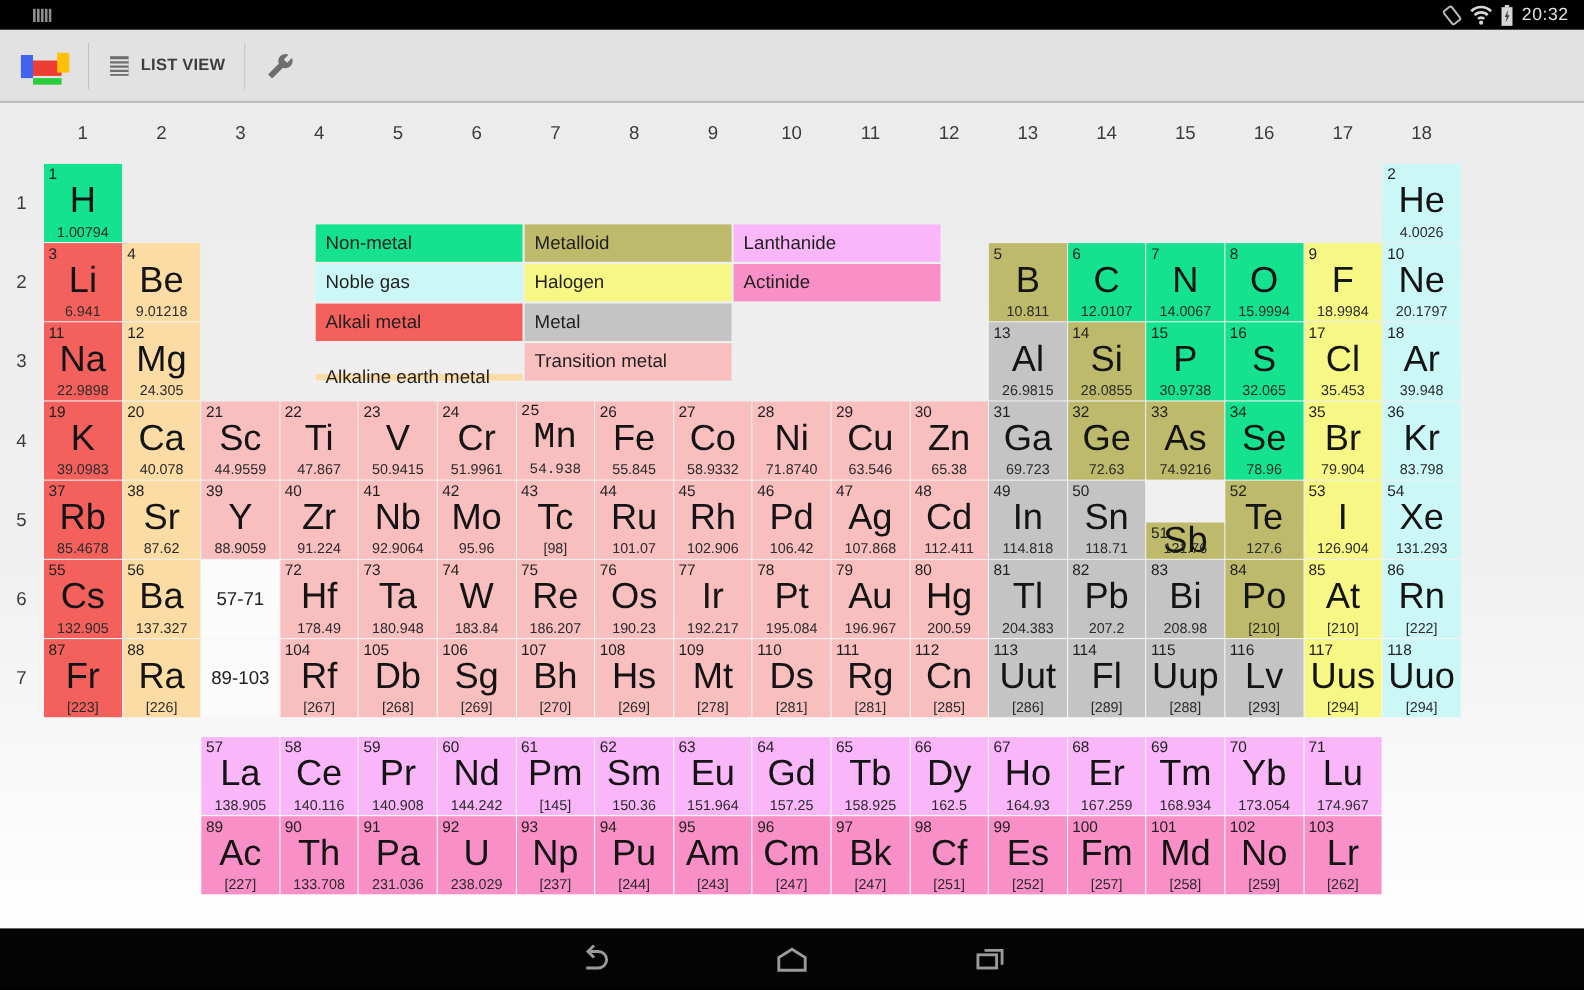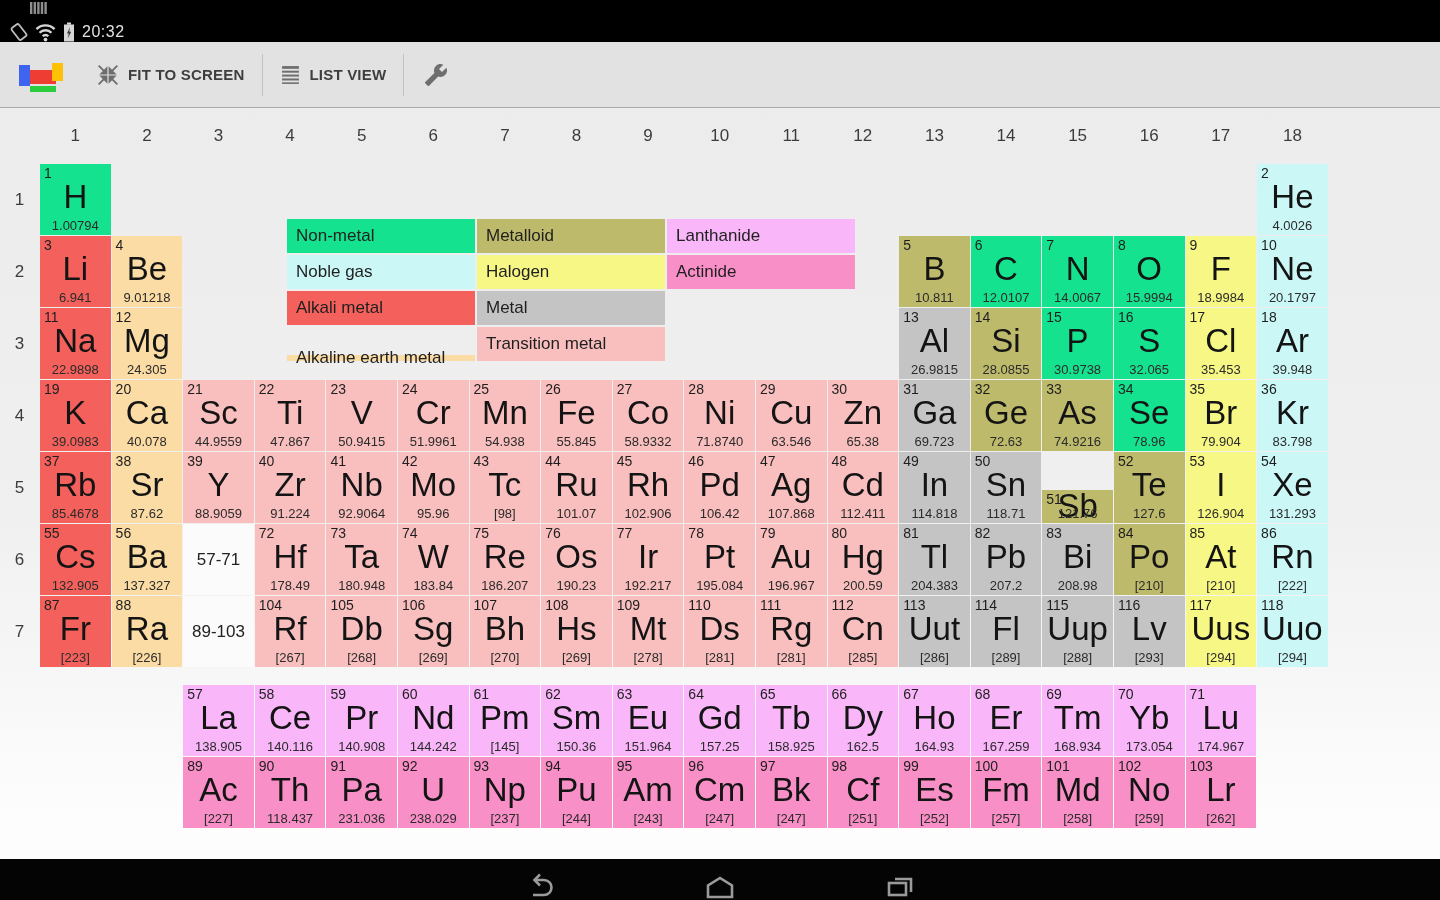--- a/index.html
+++ b/index.html
@@ -4,22 +4,22 @@
 <style>
   * { box-sizing: border-box; }
   html,body { margin:0; padding:0; }
   body {
     width:1440px; height:900px; overflow:hidden;
     font-family:"Liberation Sans", sans-serif;
     background:#000;
   }
   
   .status-bar {
-    height:42px; background:#000; display:flex; align-items:flex-start;
-    justify-content:space-between; padding:0 10px;flex-direction:column;
+    height:27px; background:#000; display:flex; align-items:center;
+    justify-content:space-between; padding:0 10px;
   }
   .sb-left { display:flex; align-items:center; gap:2px; padding-left:20px; }
   .sb-right { display:flex; align-items:center; gap:7px; padding-right:4px; }
   .sb-time { color:#E3E3E3; font-size:16px; letter-spacing:.5px; }
   
   .app-bar {
     height:66px; background:#E2E2E2; border-bottom:1px solid #A9A9A9;
     display:flex; align-items:center;
   }
   .app-icon { margin:0 16px 0 18px; }
@@ -113,35 +113,20 @@
 </div>
 
 <div class="app-bar">
   <svg class="app-icon" width="46" height="40" viewBox="0 0 46 40">
     <rect x="1" y="10" width="11" height="21" fill="#3E64F0"></rect>
     <rect x="12" y="15" width="26" height="14" fill="#EE3D32"></rect>
     <rect x="34" y="8" width="11" height="18" fill="#FFC107"></rect>
     <rect x="12" y="31" width="26" height="6" fill="#2BCC3E"></rect>
   </svg>
   <div class="bar-actions">
-    <div class="bar-btn">
-      <svg width="22" height="22" viewBox="0 0 20 20">
-        <g fill="#6E6E6E" stroke="#6E6E6E" stroke-width="1.7">
-          <line x1="1.5" y1="1.5" x2="6.5" y2="6.5"></line>
-            <polygon points="8.6,8.6 8.6,4.2 4.2,8.6"></polygon>
-          <line x1="18.5" y1="1.5" x2="13.5" y2="6.5"></line>
-            <polygon points="11.4,8.6 15.8,8.6 11.4,4.2"></polygon>
-          <line x1="1.5" y1="18.5" x2="6.5" y2="13.5"></line>
-            <polygon points="8.6,11.4 4.2,11.4 8.6,15.8"></polygon>
-          <line x1="18.5" y1="18.5" x2="13.5" y2="13.5"></line>
-            <polygon points="11.4,11.4 11.4,15.8 15.8,11.4"></polygon>
-        </g>
-      </svg>
-      <span>FIT TO SCREEN</span>
-    </div>
     <div class="bar-divider"></div>
     <div class="bar-btn">
       <svg width="21" height="22" viewBox="0 0 20 20">
         <rect x="2" y="1.5" width="16" height="17" fill="#6E6E6E"></rect>
         <g stroke="#E2E2E2" stroke-width="1.8">
           <line x1="2" y1="5" x2="18" y2="5"></line>
           <line x1="2" y1="8.7" x2="18" y2="8.7"></line>
           <line x1="2" y1="12.4" x2="18" y2="12.4"></line>
           <line x1="2" y1="16.1" x2="18" y2="16.1"></line>
         </g>
@@ -297,21 +282,21 @@
       <div class="cell" style="background: rgb(249, 190, 190); grid-area: 5 / 6;">
         <span class="num">23</span>
         <span class="sym">V</span>
         <span class="mass">50.9415</span>
       </div>
       <div class="cell" style="background: rgb(249, 190, 190); grid-area: 5 / 7;">
         <span class="num">24</span>
         <span class="sym">Cr</span>
         <span class="mass">51.9961</span>
       </div>
-      <div class="cell" style="background: rgb(249, 190, 190); grid-area: 5 / 8;">
+      <div class="cell" style="background: rgb(249, 190, 190); grid-area: 5 / 8; font-family: Liberation Mono, monospace;">
         <span class="num">25</span>
         <span class="sym">Mn</span>
         <span class="mass">54.938</span>
       </div>
       <div class="cell" style="background: rgb(249, 190, 190); grid-area: 5 / 9;">
         <span class="num">26</span>
         <span class="sym">Fe</span>
         <span class="mass">55.845</span>
       </div>
       <div class="cell" style="background: rgb(249, 190, 190); grid-area: 5 / 10;">
@@ -702,21 +687,21 @@
         <span class="mass">174.967</span>
       </div>
       <div class="cell" style="background: rgb(249, 143, 199); grid-area: 11 / 4;">
         <span class="num">89</span>
         <span class="sym">Ac</span>
         <span class="mass">[227]</span>
       </div>
       <div class="cell" style="background: rgb(249, 143, 199); grid-area: 11 / 5;">
         <span class="num">90</span>
         <span class="sym">Th</span>
-        <span class="mass">118.437</span>
+        <span class="mass">133.708</span>
       </div>
       <div class="cell" style="background: rgb(249, 143, 199); grid-area: 11 / 6;">
         <span class="num">91</span>
         <span class="sym">Pa</span>
         <span class="mass">231.036</span>
       </div>
       <div class="cell" style="background: rgb(249, 143, 199); grid-area: 11 / 7;">
         <span class="num">92</span>
         <span class="sym">U</span>
         <span class="mass">238.029</span>

